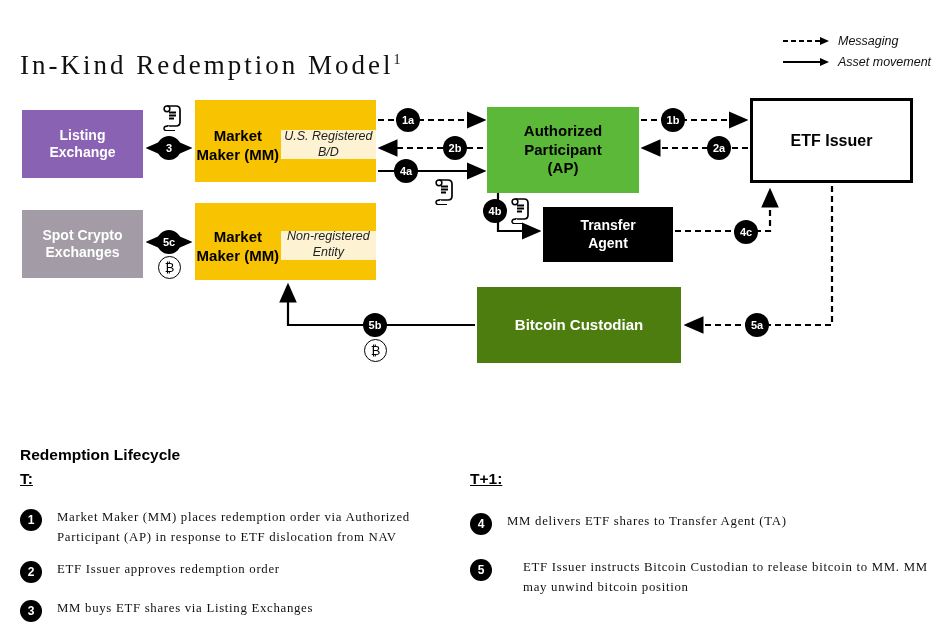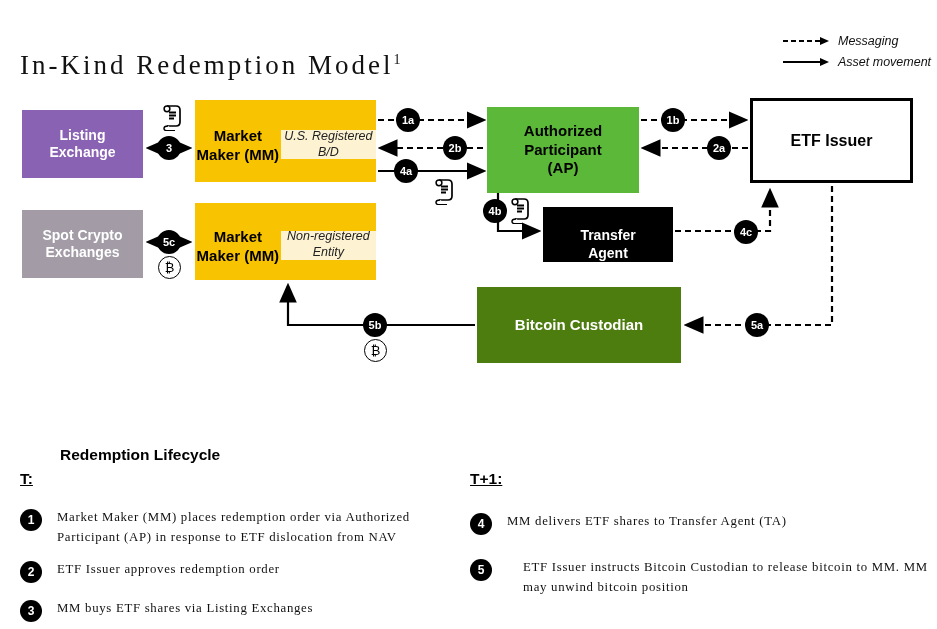--- a/index.html
+++ b/index.html
@@ -30,37 +30,37 @@
   .box-mm-bottom{top:203px;height:77px;}
   .mm-title{font-weight:bold;font-size:15px;margin-top:10px;}
   .mm-sub{background:#fdf3d3;width:150px;height:29px;margin-top:7px;
         display:flex;align-items:center;justify-content:center;
         font-style:italic;font-weight:400;font-size:12.5px;color:#222;}
   .box-ap{left:487px;top:107px;width:152px;height:86px;background:#5cb838;
         color:#000;font-size:15px;padding:0 26px;box-sizing:border-box;}
   .box-etf{left:750px;top:98px;width:163px;height:85px;background:#fff;
         border:3px solid #000;color:#000;font-size:16px;box-sizing:border-box;}
   .box-ta{left:543px;top:207px;width:130px;height:55px;background:#000;
-        color:#fff;font-size:14px;padding:0 22px;box-sizing:border-box;align-items:flex-end;}
+        color:#fff;font-size:14px;padding:0 22px;box-sizing:border-box;}
   .box-btc{left:477px;top:287px;width:204px;height:76px;background:#4d7c0f;
         color:#fff;font-size:15px;}
 
   
   .badge{width:24px;height:24px;border-radius:50%;background:#000;color:#fff;
         font-size:11px;font-weight:bold;display:flex;align-items:center;
         justify-content:center;letter-spacing:0;}
 
   
   .btc-coin{width:23px;height:23px;border-radius:50%;background:#fff;
         border:1.6px solid #000;box-sizing:border-box;display:flex;
         align-items:center;justify-content:center;font-size:13px;color:#000;
         font-family:"DejaVu Sans",sans-serif;}
 
   
-  .section-heading{left:20px;top:446px;font-size:15.5px;font-weight:bold;color:#000;margin-left:40px;}
+  .section-heading{left:20px;top:446px;font-size:15.5px;font-weight:bold;color:#000;}
   .col-heading{font-size:15.5px;font-weight:bold;text-decoration:underline;color:#000;}
   .t-head{left:20px;top:470px;}
   .t1-head{left:470px;top:470px;}
   .step{display:flex;gap:15px;align-items:flex-start;}
   .step-num{flex:0 0 auto;width:22px;height:22px;border-radius:50%;background:#000;
         color:#fff;font-size:12px;font-weight:bold;display:flex;
         align-items:center;justify-content:center;margin-top:1px;}
   .step-text{font-family:"Liberation Serif",serif;font-size:12.8px;color:#111;
         letter-spacing:0.7px;line-height:1.55;}
 </style>

